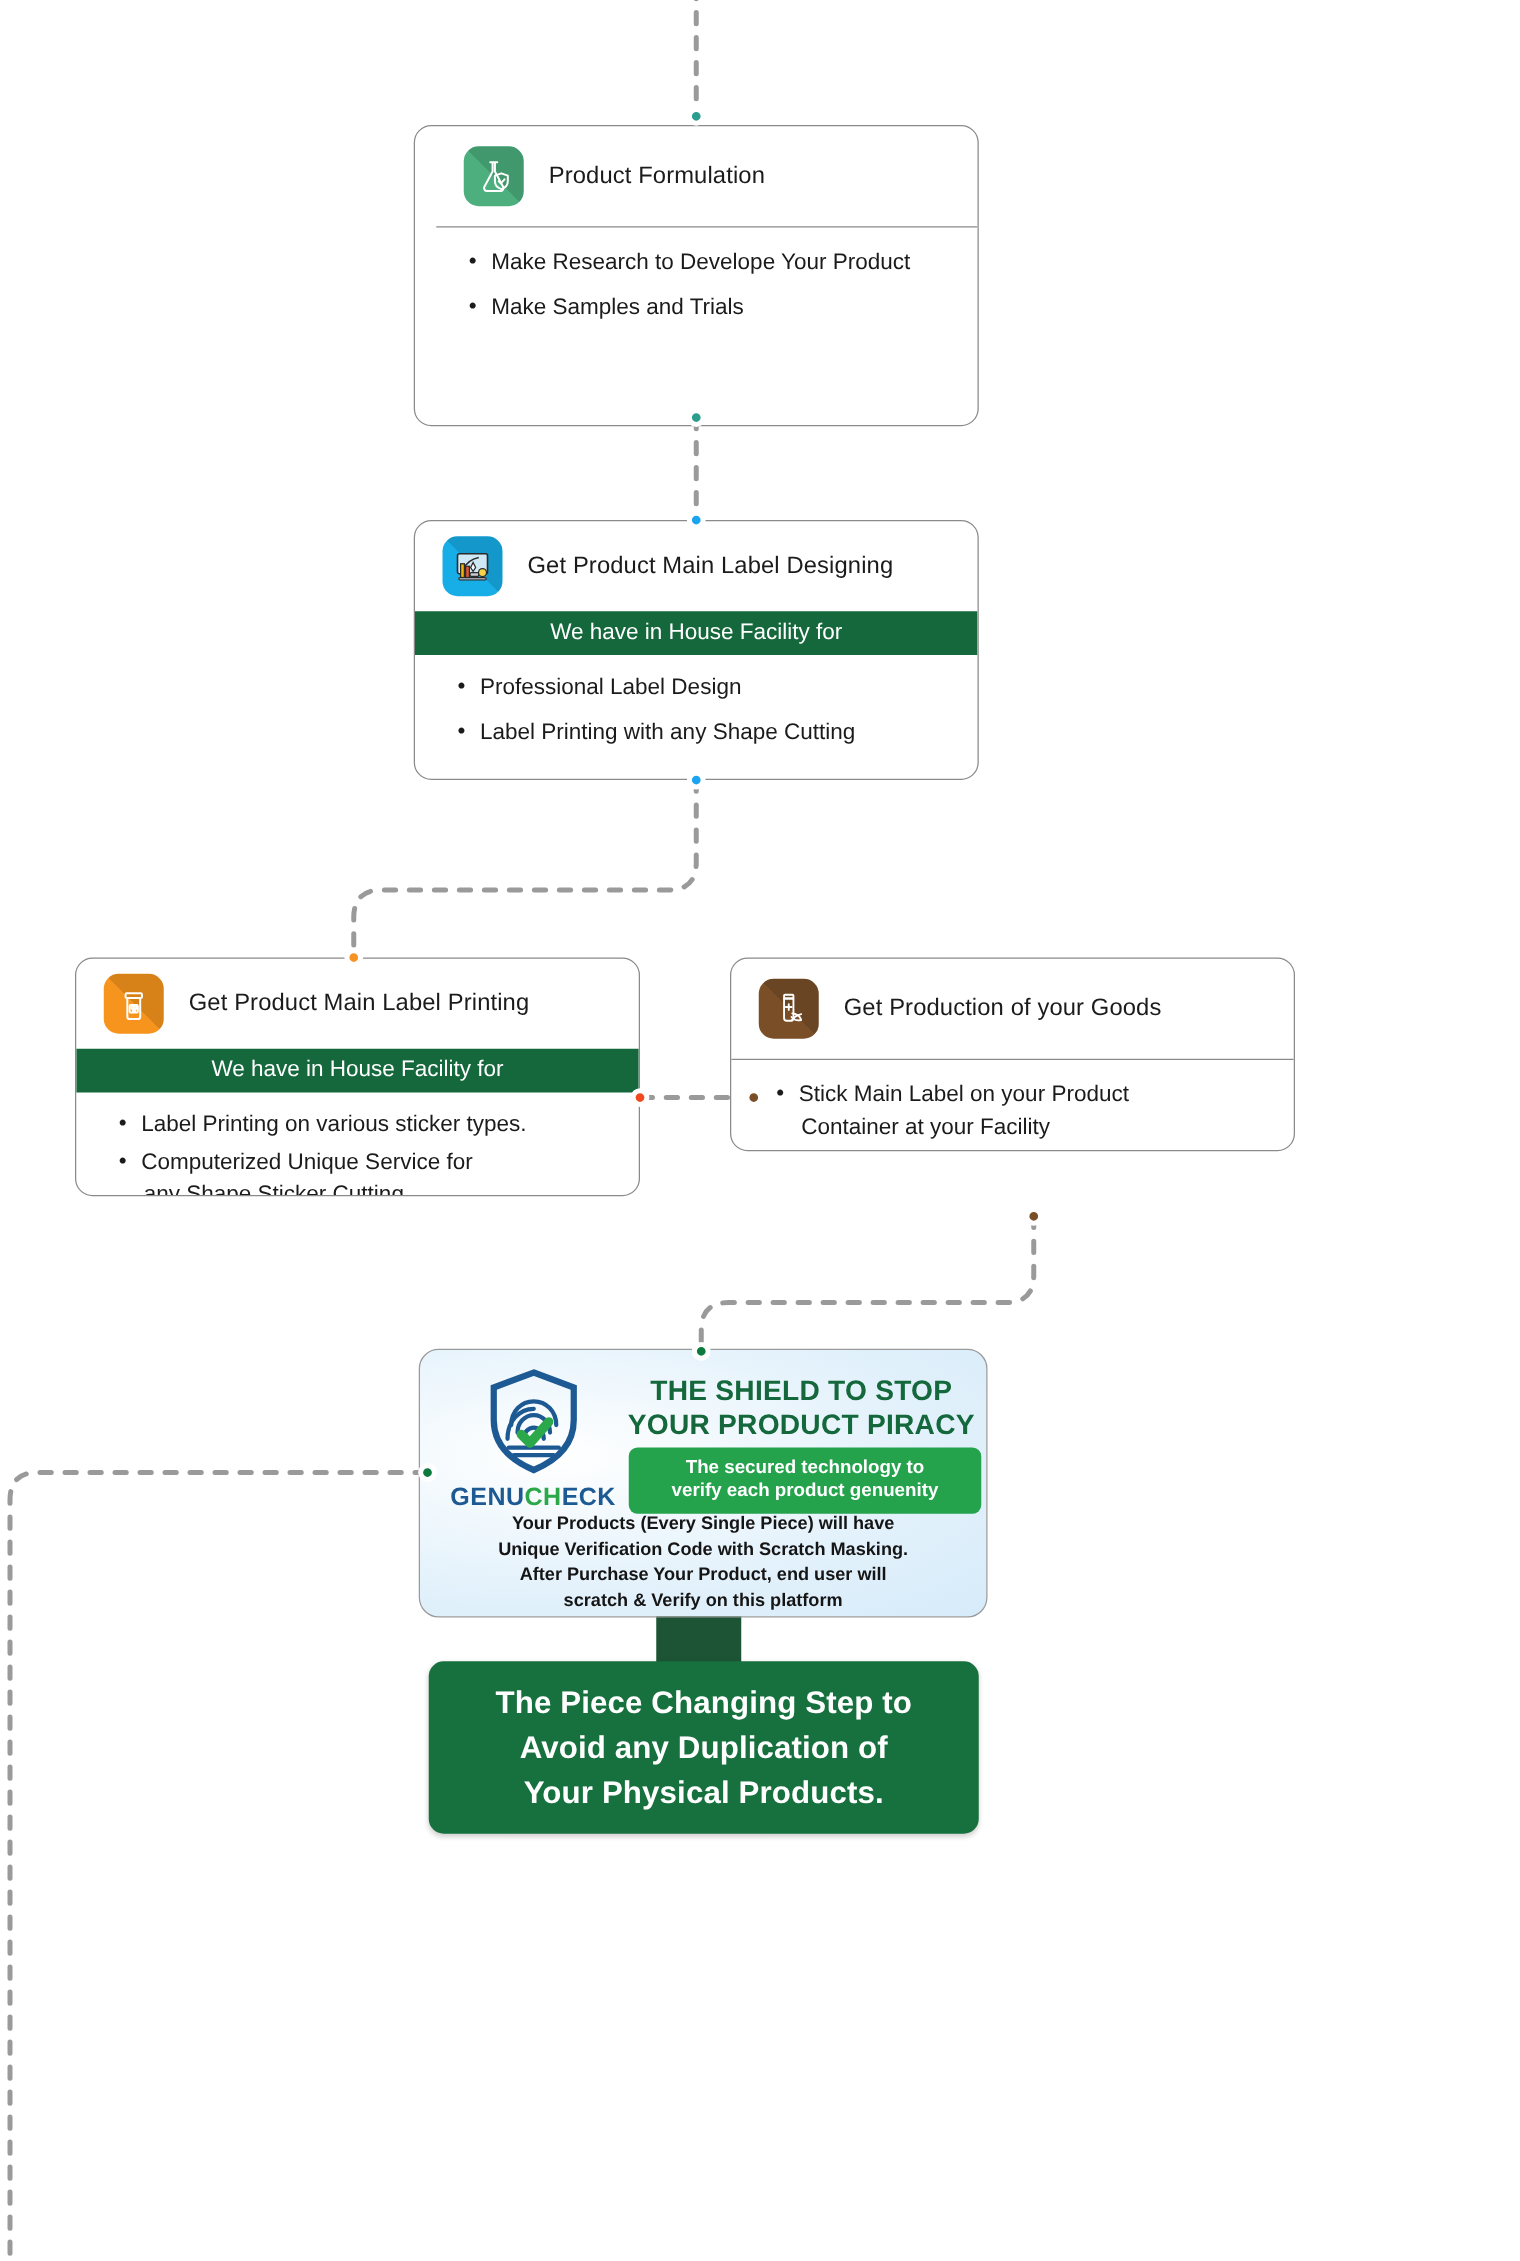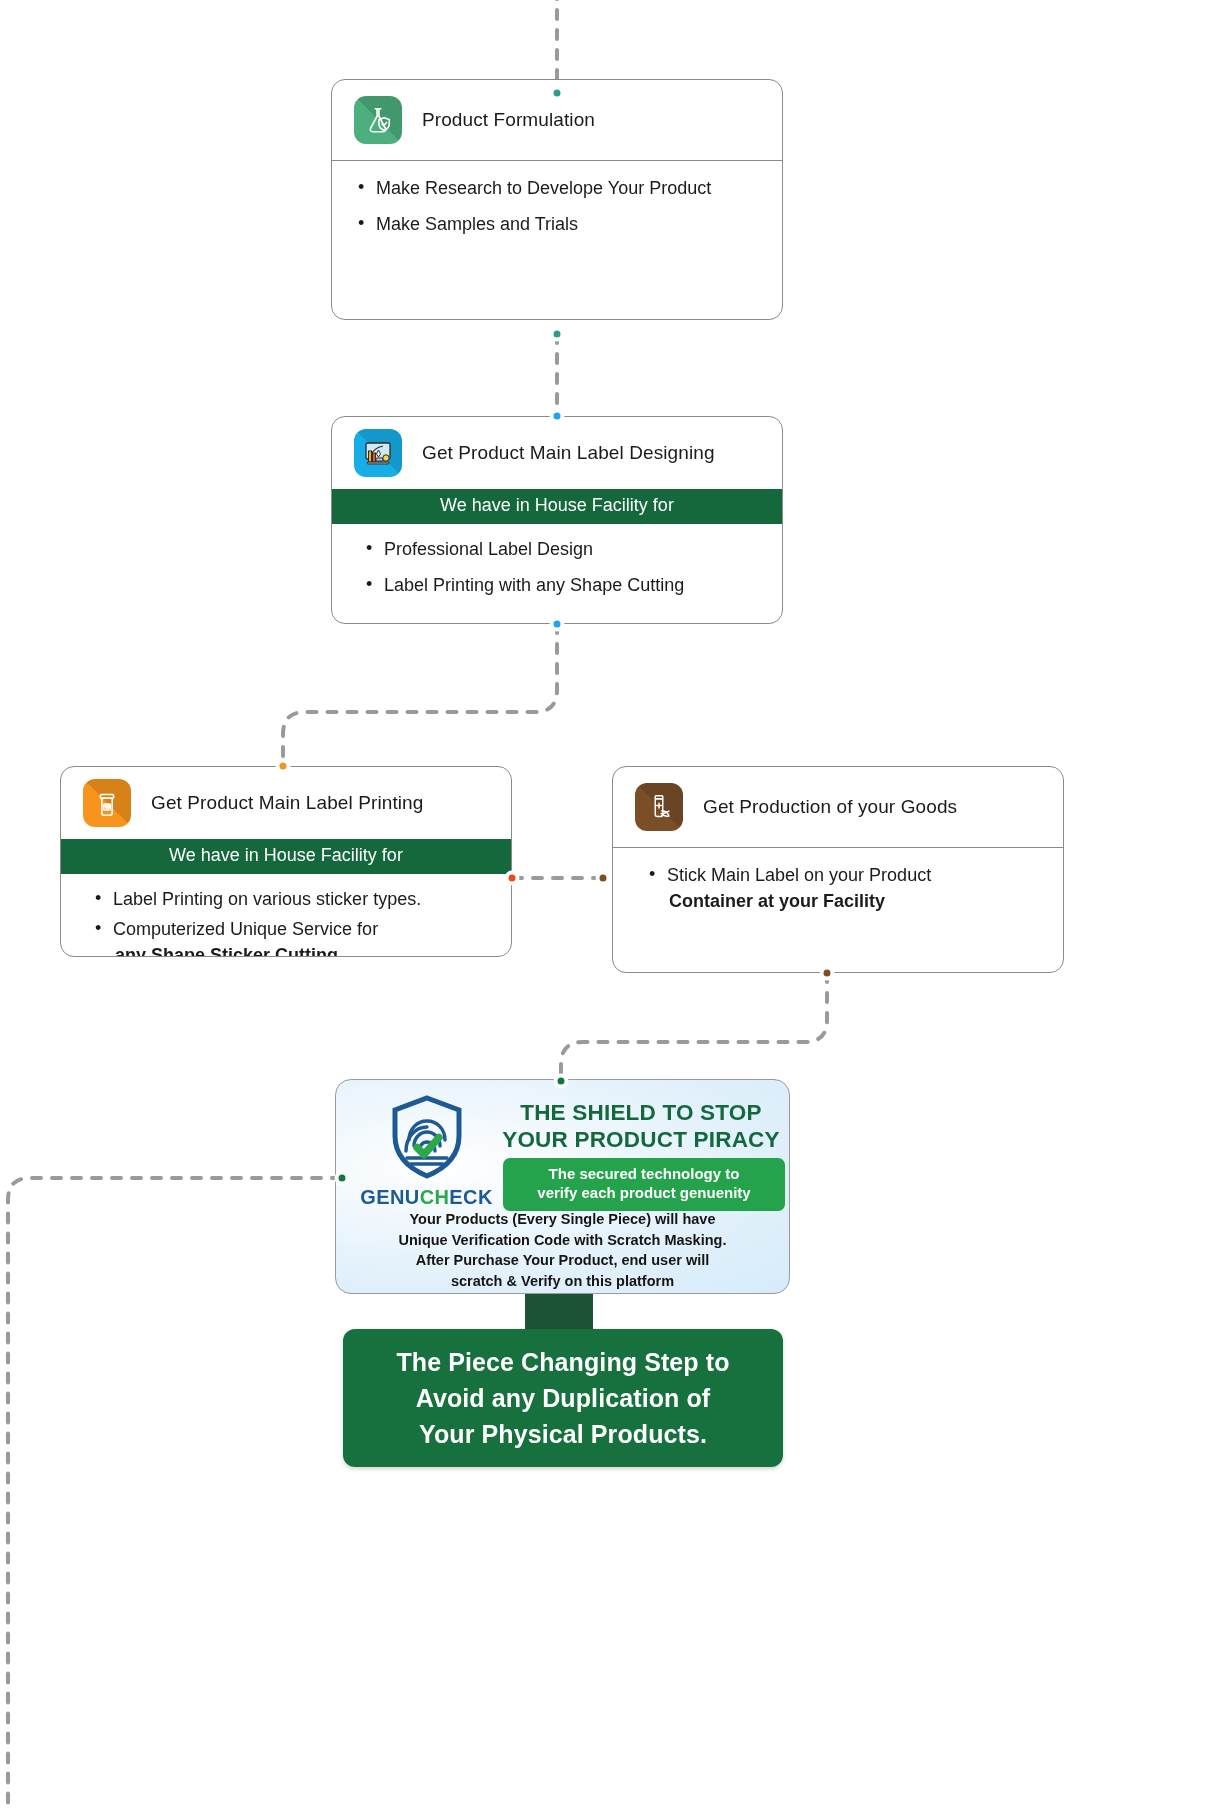--- a/index.html
+++ b/index.html
@@ -58,21 +58,21 @@
   .bullets li {
     list-style: none; position: relative;
     font-size: 18px; color: #1b1b1b; line-height: 1.45;
     padding-left: 18px; margin-bottom: 10px;
   }
   .bullets li:last-child { margin-bottom: 0; }
   .bullets li::before {
     content: "\2022"; position: absolute; left: 0; top: -1px;
     font-size: 18px; color: #1b1b1b;
   }
-  .bullets li .cont { display: block; padding-left: 2px; font-weight: bold; }
+  .bullets li .cont { display: block; padding-left: 2px; }
 
   
   #genucheck-card {
     position: absolute; z-index: 3;
     left: 335px; top: 1079px; width: 455px; height: 215px;
     border: 1.5px solid #9a9a9a; border-radius: 16px;
     background: radial-gradient(ellipse at 24% 40%, #ffffff 0%, #e2f1fb 62%, #d6ebfa 100%);
     overflow: hidden;
   }
   #gc-logo {
@@ -138,21 +138,21 @@
   <div class="node-dot" style="left:557px;top:334px;background:#2a9d8f;"></div>
   <div class="node-dot" style="left:557px;top:416px;background:#1ba4ef;"></div>
   <div class="node-dot" style="left:557px;top:624px;background:#1ba4ef;"></div>
   <div class="node-dot" style="left:283px;top:766px;background:#f59324;"></div>
   <div class="node-dot" style="left:512px;top:878px;background:#f0491e;"></div>
   <div class="node-dot" style="left:603px;top:878px;background:#7a4f28;"></div>
   <div class="node-dot" style="left:827px;top:973px;background:#7a4f28;"></div>
   <div class="node-dot" style="left:561px;top:1081px;background:#0c7a3c;"></div>
   <div class="node-dot" style="left:342px;top:1178px;background:#0c7a3c;"></div>
 
-  <div class="card" style="left:331px;top:79px;width:452px;height:241px;">
+  <div class="card" style="left:331px;top:100px;width:452px;height:241px;padding-left:17px;">
     <div class="card-head divided">
       <span class="tile" style="background:#4caf7d;">
         <span class="gloss"></span>
         <svg width="30" height="30" viewBox="0 0 32 32" fill="none" stroke="#fff" stroke-width="1.7" stroke-linecap="round" stroke-linejoin="round">
           <path d="M13 4h6M15 4v8L8 25a2.5 2.5 0 0 0 2.2 3.6h11.6A2.5 2.5 0 0 0 24 25l-7-13V4"></path>
           <path d="M22.5 13.5l5.5 2v4.8c0 3.3-2.4 5.6-5.5 6.7-3.1-1.1-5.5-3.4-5.5-6.7v-4.8z"></path>
           <path d="M20.3 20.3l1.7 1.8 3.2-3.4"></path>
         </svg>
       </span>
       <span class="card-title">Product Formulation</span>
@@ -207,21 +207,21 @@
       <li style="margin-bottom:4px;">
         <span>Label Printing on various sticker types.</span>
       </li>
       <li>
         <span>Computerized Unique Service for</span>
         <span class="cont">any Shape Sticker Cutting</span>
       </li>
     </ul>
   </div>
 
-  <div class="card" style="left:612px;top:766px;width:452px;height:207px;">
+  <div class="card" style="left:584px;top:766px;width:452px;height:155px;">
     <div class="card-head divided">
       <span class="tile" style="background:#7a4f28;">
         <span class="gloss"></span>
         <svg width="30" height="30" viewBox="0 0 32 32" fill="none" stroke="#fff" stroke-width="1.6" stroke-linecap="round" stroke-linejoin="round">
           <rect x="12" y="4" width="8" height="3.2" rx=".8"></rect>
           <path d="M12 7.2h8v16.6a2.4 2.4 0 0 1-2.4 2.4h-3.2A2.4 2.4 0 0 1 12 23.8z"></path>
           <path d="M16 12v5M13.5 14.5h5"></path>
           <path d="M19 20c4 .4 6.6 2.4 7.6 5.6-3.4.9-6.4-.3-8.2-2.6"></path>
           <path d="M18.6 26c1.6-2.8 4.2-4.6 8-5.4"></path>
         </svg>

